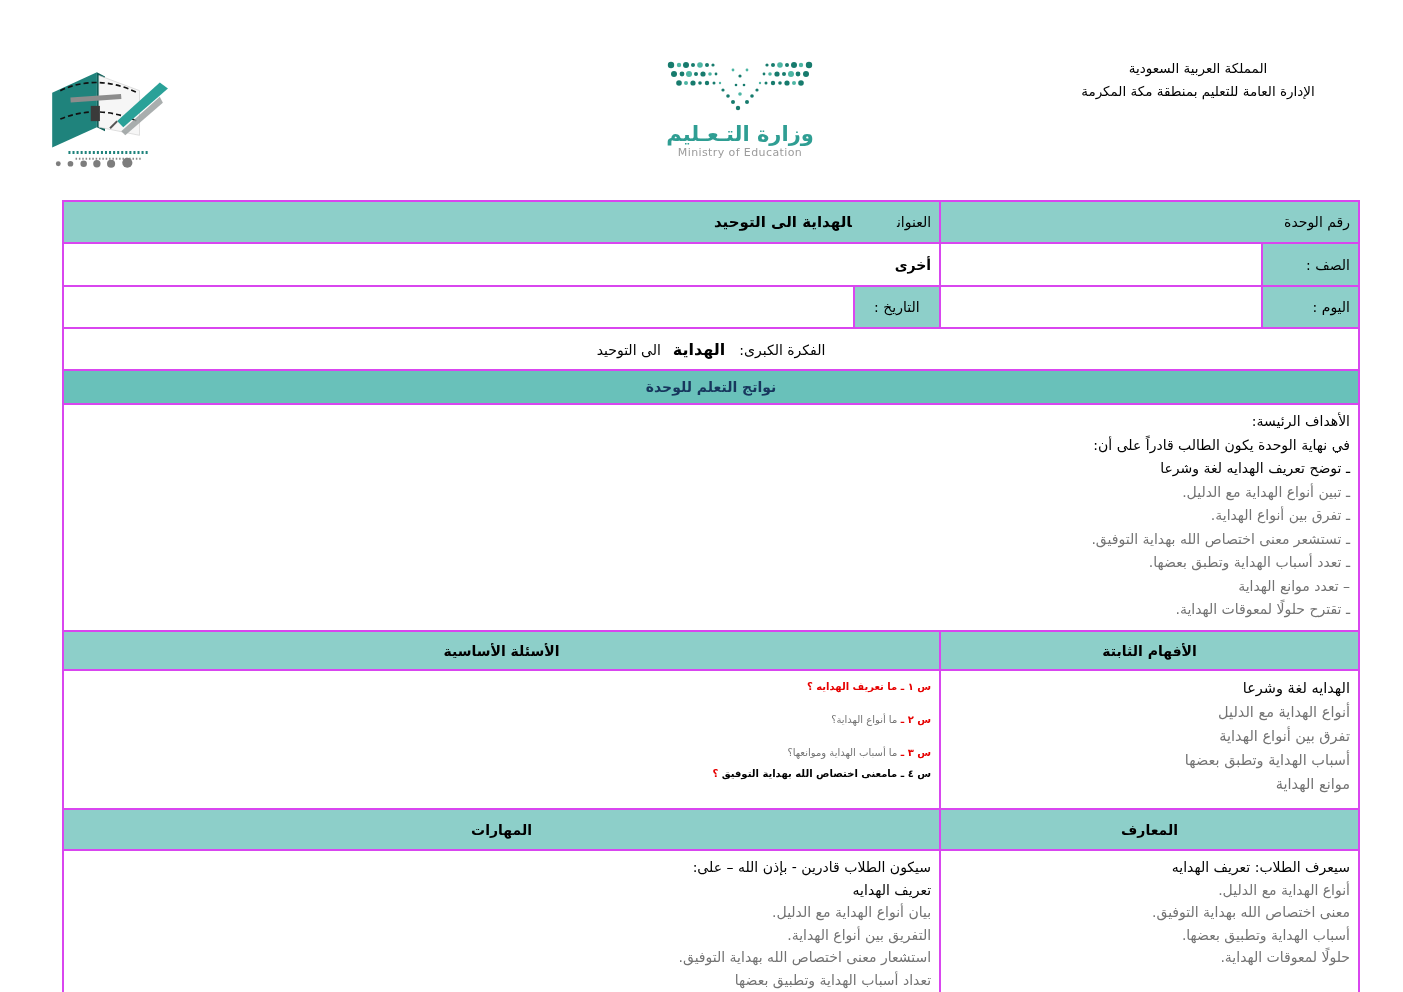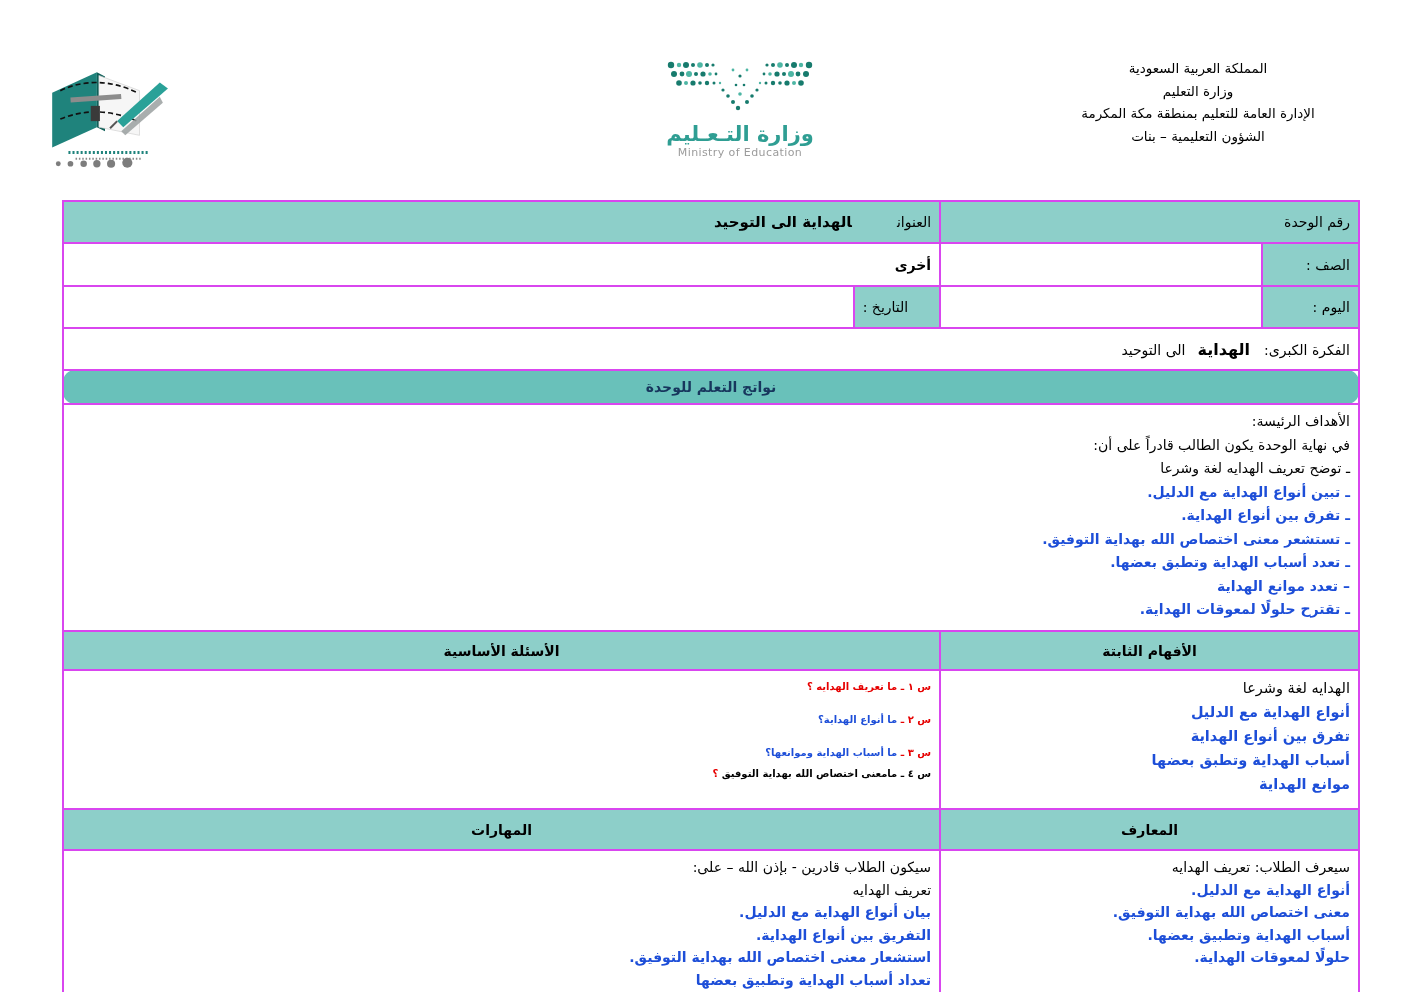--- a/index.html
+++ b/index.html
@@ -23,61 +23,59 @@
   
   table.form{
     position:absolute;top:200px;right:43px;width:1298px;
     border-collapse:collapse;table-layout:fixed;
   }
   table.form td{
     border:2px solid #d946ef;padding:5px 8px;font-size:14px;vertical-align:middle;
     overflow:hidden;
   }
   .teal{background:#8dcfc9;}
-  .band{background:#69c1ba;border-radius:12px;}
+  .band{background:#69c1ba;}
   tr.r1 td{height:30px;}
   tr.r2 td{height:31px;}
   tr.r3 td{height:30px;}
   tr.r4 td{height:30px;}
   tr.r5 td{height:22px;}
   tr.r6 td{height:215px;vertical-align:top;}
   tr.r7 td{height:27px;}
   tr.r8 td{height:127px;vertical-align:top;}
   tr.r9 td{height:29px;}
   tr.r10 td{height:136px;vertical-align:top;}
   .label-cell{text-align:right;padding-right:12px;}
-  .center{text-align:left;}
+  .center{text-align:center;}
   .hdr{font-weight:bold;text-align:center;}
-  .navy{color:#1d4ed8;font-weight:bold;}
+  .navy{color:#737373;font-weight:normal;}
   .red{color:#e60000;font-weight:bold;}
   .blk-bold{color:#000;font-weight:bold;}
   .title-cell{text-align:right;padding-right:10px;}
   .title-value{font-weight:bold;font-size:15px;margin-right:45px;}
   .other-cell{text-align:right;padding-right:24px;font-weight:bold;}
-  .bigidea-cell{text-align:right;padding-right:30px;}
+  .bigidea-cell{text-align:center;padding-right:30px;}
   .bigidea-bold{font-weight:bold;font-size:16px;margin-right:14px;}
   .bigidea-rest{margin-right:12px;font-size:14px;}
   .band-text{color:#17365d;font-weight:bold;font-size:13.5px;text-align:center;}
   .obj-cell{padding:5px 12px 0 12px;text-align:right;line-height:23.5px;font-size:15px;}
   .list-cell{padding:6px 10px 0 10px;text-align:right;}
   .und-line{line-height:24px;font-size:14.5px;}
   .kn-line,.sk-line{line-height:22.5px;font-size:14px;}
   .q-line{line-height:21px;font-size:10px;}
   .q-gap{margin-bottom:12px;}
 </style>
 </head>
 <body>
 
 <div class="page">
 
   <div class="ministry-block">
     <div>المملكة العربية السعودية</div>
-    <div>وزارة التعليم</div>
     <div>الإدارة العامة للتعليم بمنطقة مكة المكرمة</div>
-    <div>الشؤون التعليمية – بنات</div>
   </div>
 
   <div class="moe-logo">
     <svg width="160" height="58" viewBox="0 0 150 58">
       <g fill="#177b6d">
         <circle cx="6" cy="7" r="3.2"></circle>
           <circle cx="21" cy="7" r="3"></circle>
           <circle cx="28" cy="7" r="2"></circle>
           <circle cx="42" cy="7" r="2"></circle>
           <circle cx="48" cy="7" r="1.6"></circle>

